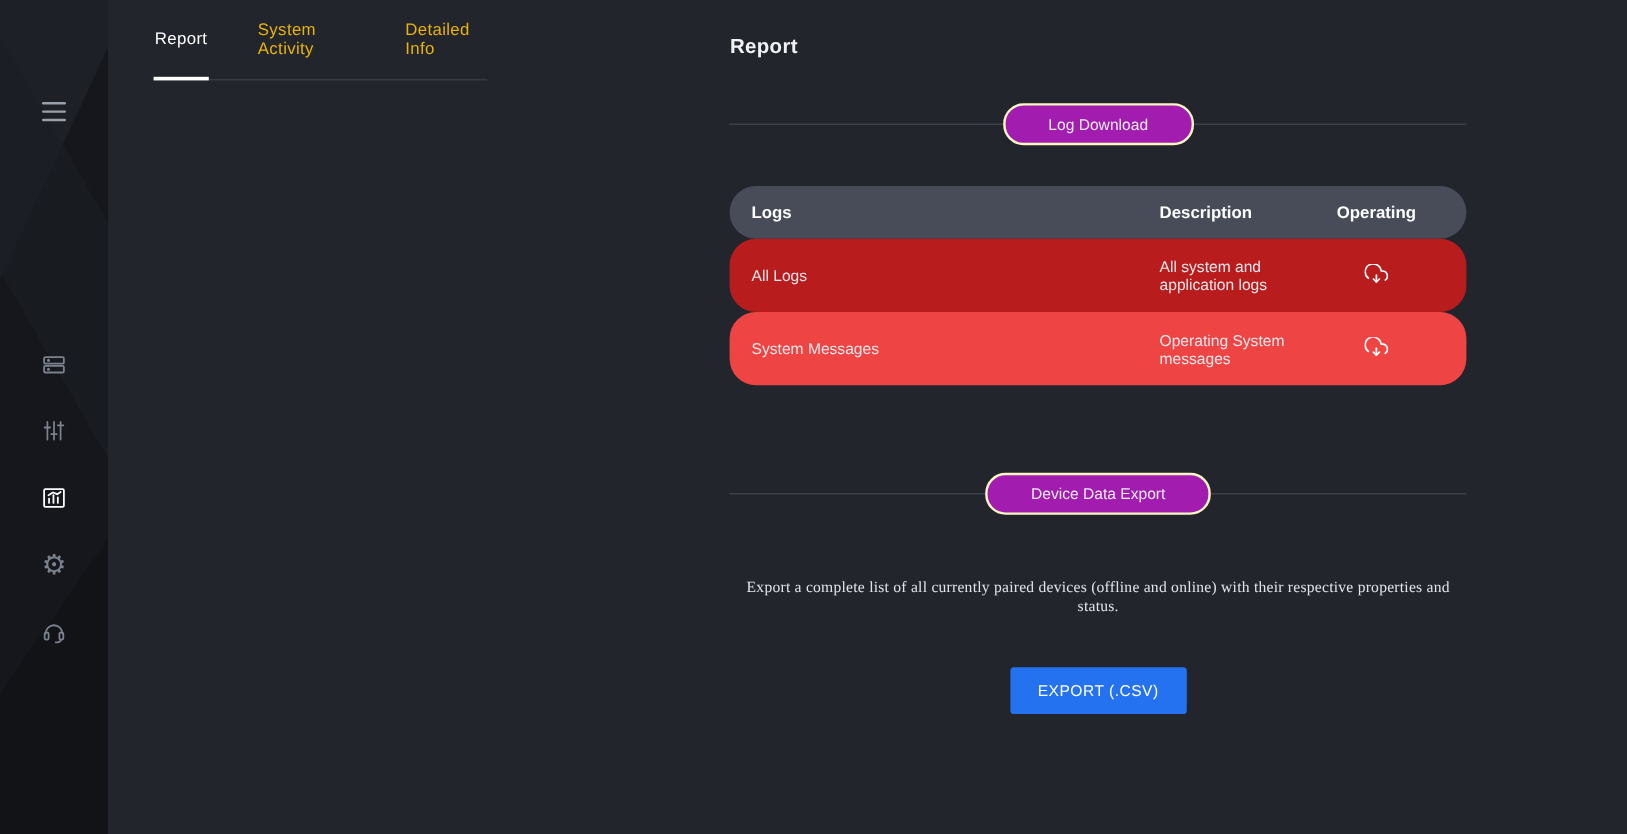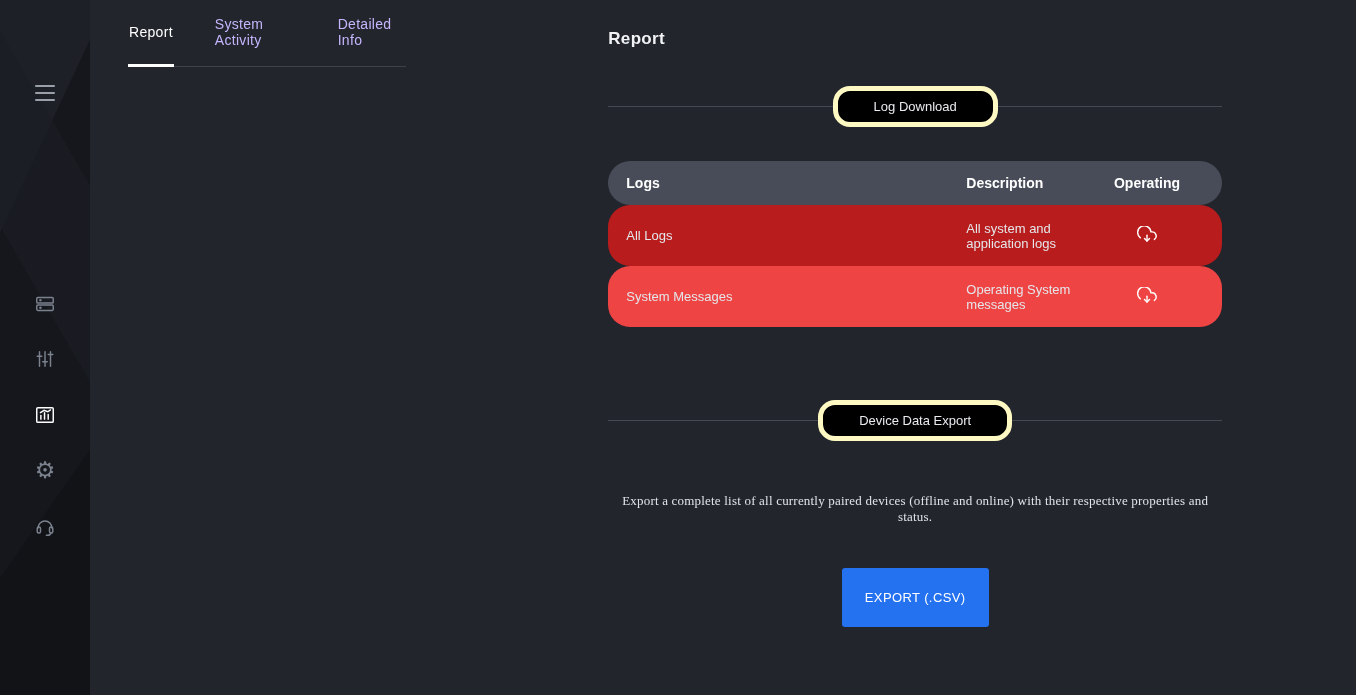--- a/index.html
+++ b/index.html
@@ -65,21 +65,21 @@
     display: flex;
     align-items: stretch;
     gap: 40px;
     border-bottom: 1px solid #3d414a;
   }
   .tab {
     display: flex;
     align-items: center;
     font-size: 14px;
     letter-spacing: .3px;
-    color: #c4b5fd;
+    color: #eab308;
     cursor: pointer;
     padding: 0 1px;
     margin-bottom: -1px;
     border-bottom: 3px solid transparent;
   }
   .tab.active { color: #ffffff; border-bottom-color: #ffffff; }
 
   .content {
     padding: 29px 134px 0 136px;
   }
@@ -95,23 +95,23 @@
     align-items: center;
     margin-top: 37px;
   }
   .section-divider::before,
   .section-divider::after {
     content: "";
     flex: 1;
     border-top: 1px solid #444954;
   }
   .pill {
-    border: 5px solid #fef9c3;
+    border: 2px solid #fef9c3;
     border-radius: 17px;
-    background: #000000;
+    background: #a21caf;
     padding: 8px 36px;
     font-size: 13px;
     color: #e9ebef;
     white-space: nowrap;
     cursor: pointer;
   }
 
   
   .log-table { margin-top: 34px; width: 100%; }
   .t-row {
@@ -151,21 +151,21 @@
   .export-btn-wrap { margin-top: 43px; text-align: center; }
   .export-btn {
     display: inline-block;
     background: #2472f0;
     color: #ffffff;
     font-size: 13px;
     font-family: "Liberation Sans", sans-serif;
     letter-spacing: .4px;
     border: none;
     border-radius: 3px;
-    padding: 22px 23px;
+    padding: 12px 23px;
     cursor: pointer;
   }
 
   svg { display: block; }
 </style>
 </head>
 <body>
 
 <div class="sidebar">
   <div class="facet-a"></div>

